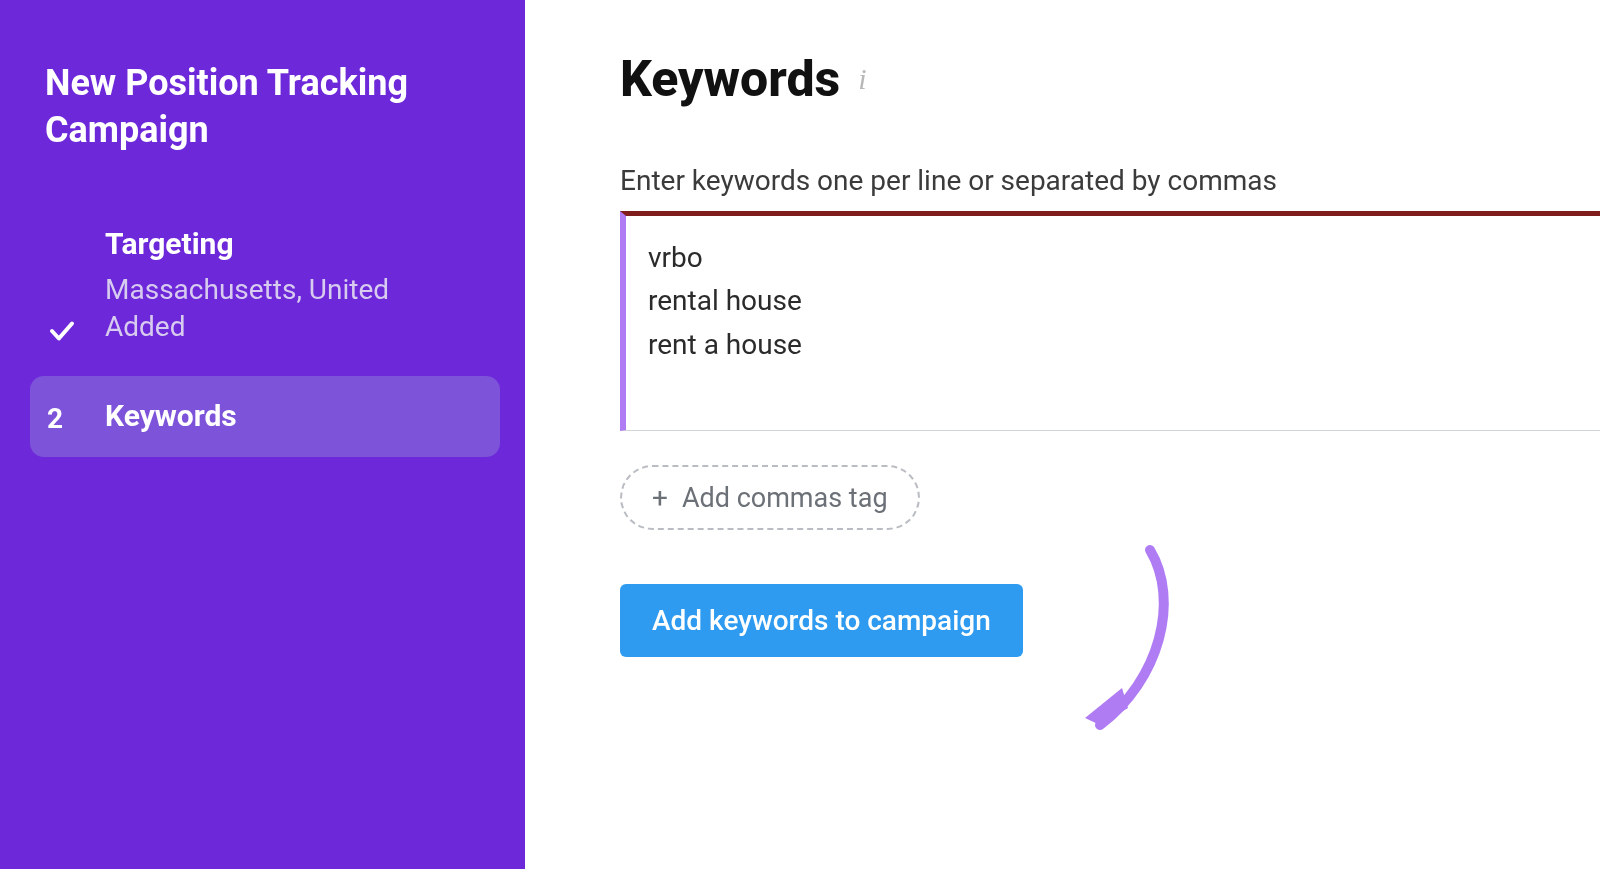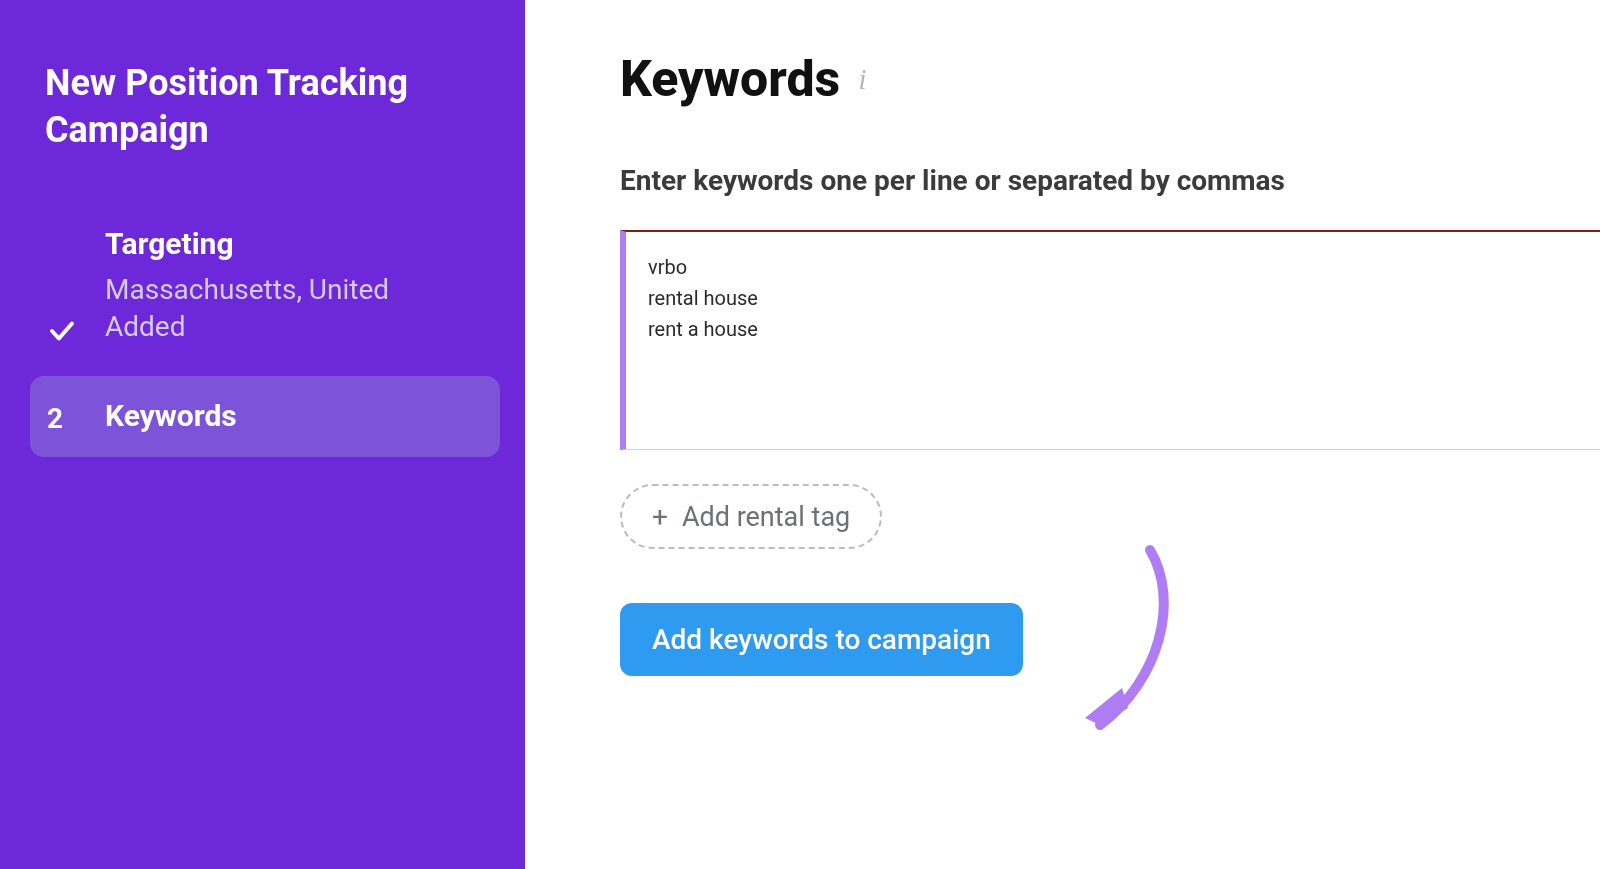--- a/index.html
+++ b/index.html
@@ -76,21 +76,21 @@
       font-family: Georgia, serif;
       font-style: italic;
       font-size: 30px;
       font-weight: 400;
       color: #b8b8b8;
     }
     .instruction {
       font-size: 28px;
       color: #3b3b3b;
       margin-top: 56px;
-      font-weight: 700;
+      font-weight: 400;
     }
     .seg {
       display: inline-flex;
       border: 2px solid #cfd2d6;
       border-radius: 10px;
       overflow: hidden;
       margin-top: 24px;
     }
     .seg-btn {
       padding: 14px 26px;
@@ -105,26 +105,26 @@
       background: #EEF4FD;
       color: #203553;
       border: 2px solid #2E72D2;
       margin: -2px;
       border-radius: 10px 0 0 10px;
       position: relative;
       z-index: 1;
     }
     .seg-btn:not(.selected) { border-left: 2px solid #cfd2d6; }
     .kw-box {
-      margin-top: 33px;
-      border-top: 2px solid #7f1d1d;
+      margin-top: 14px;
+      border-top: 5px solid #7f1d1d;
       border-bottom: 1px solid #d0d3d8;
       border-left: 6px solid #B07CF4;
       padding: 20px 22px 60px 22px;
-      font-size: 20px;
+      font-size: 28px;
       color: #2b2b2b;
       line-height: 1.55;
       min-height: 220px;
       white-space: pre-line;
     }
     .tag-btn {
       display: inline-flex;
       align-items: center;
       gap: 14px;
       margin-top: 34px;
@@ -139,21 +139,21 @@
     }
     .plus { font-size: 28px; color: #6c7077; font-weight: 400; }
     .cta-row {
       margin-top: 54px;
       position: relative;
     }
     .cta {
       background: #2E9BF0;
       color: #fff;
       border: none;
-      border-radius: 12px;
+      border-radius: 6px;
       padding: 20px 32px;
       font-size: 28px;
       font-weight: 500;
       cursor: pointer;
       font-family: inherit;
     }
     .arrow-annot {
       position: absolute;
       left: 1000px;
       top: 540px;
@@ -198,21 +198,21 @@
 
   <div class="instruction">Enter keywords one per line or separated by commas</div>
 
 
   <div class="kw-box">vrbo
 rental house
 rent a house</div>
 
   <button class="tag-btn">
     <span class="plus">+</span>
-    <span>Add rental tag</span>
+    <span>Add commas tag</span>
   </button>
 
   <div class="cta-row">
     <button class="cta">Add keywords to campaign</button>
   </div>
 </div>
 
 <svg class="arrow-annot" width="200" height="220" viewBox="0 0 200 220">
   <path d="M 150 10 C 180 60, 160 140, 100 185" stroke="#B07CF4" stroke-width="10" fill="none" stroke-linecap="round"></path>
   <polygon points="100,185 128,168 122,148 85,178" fill="#B07CF4"></polygon>

